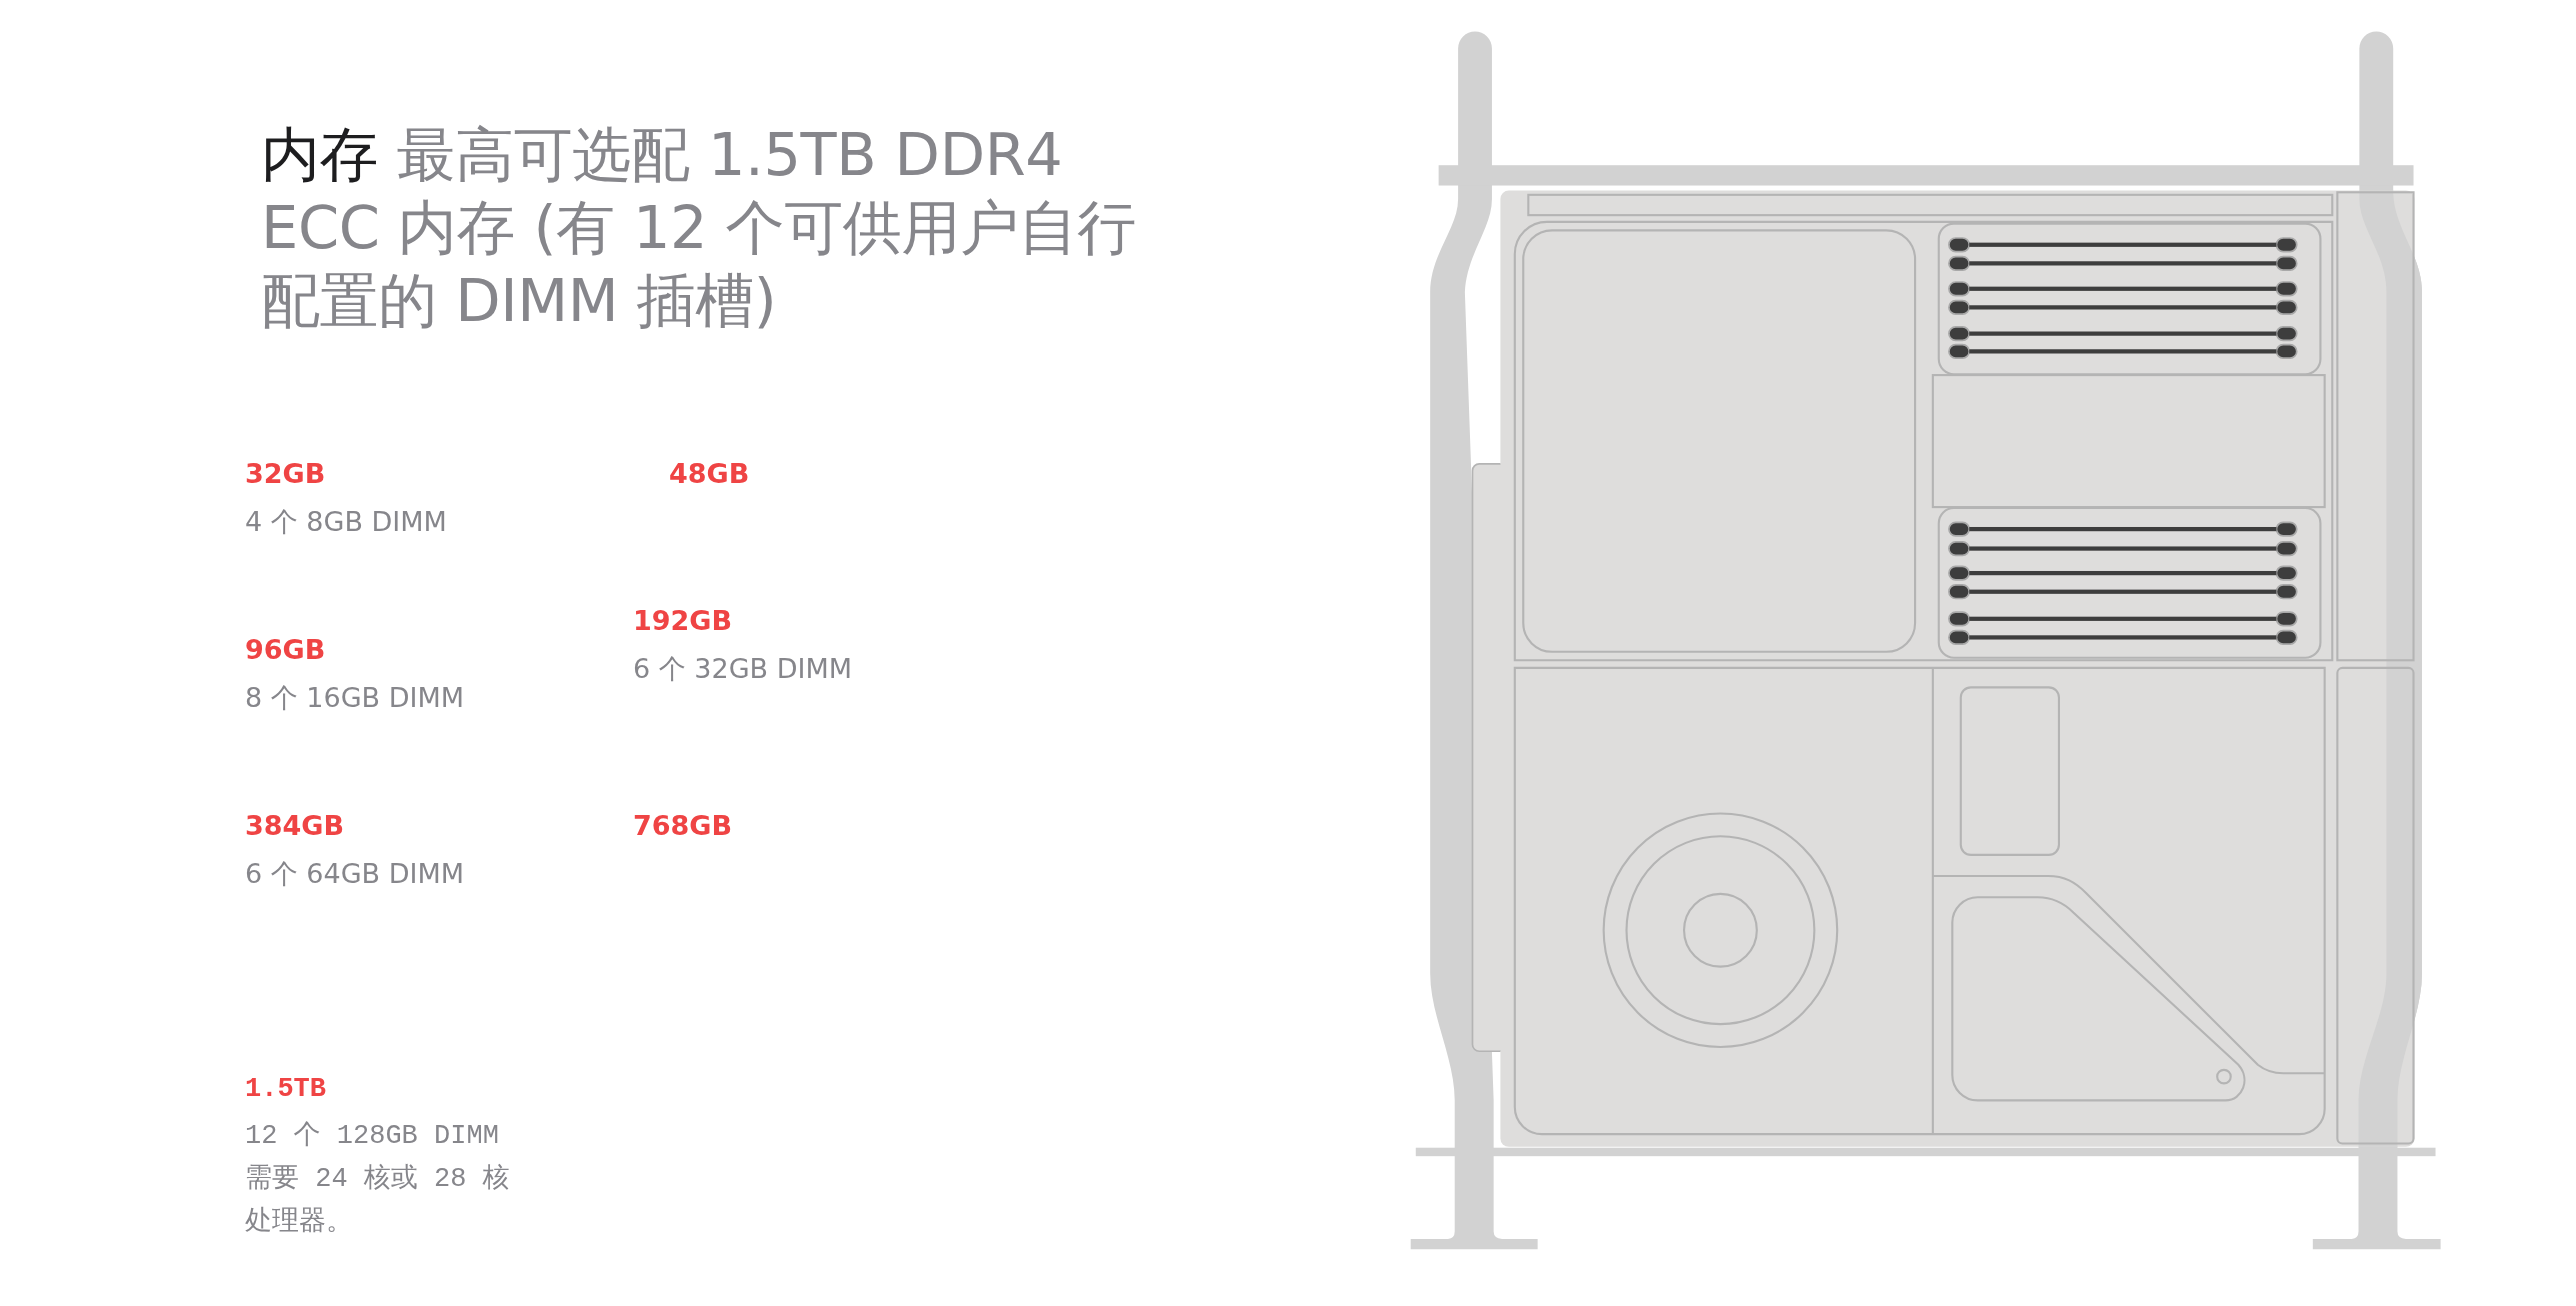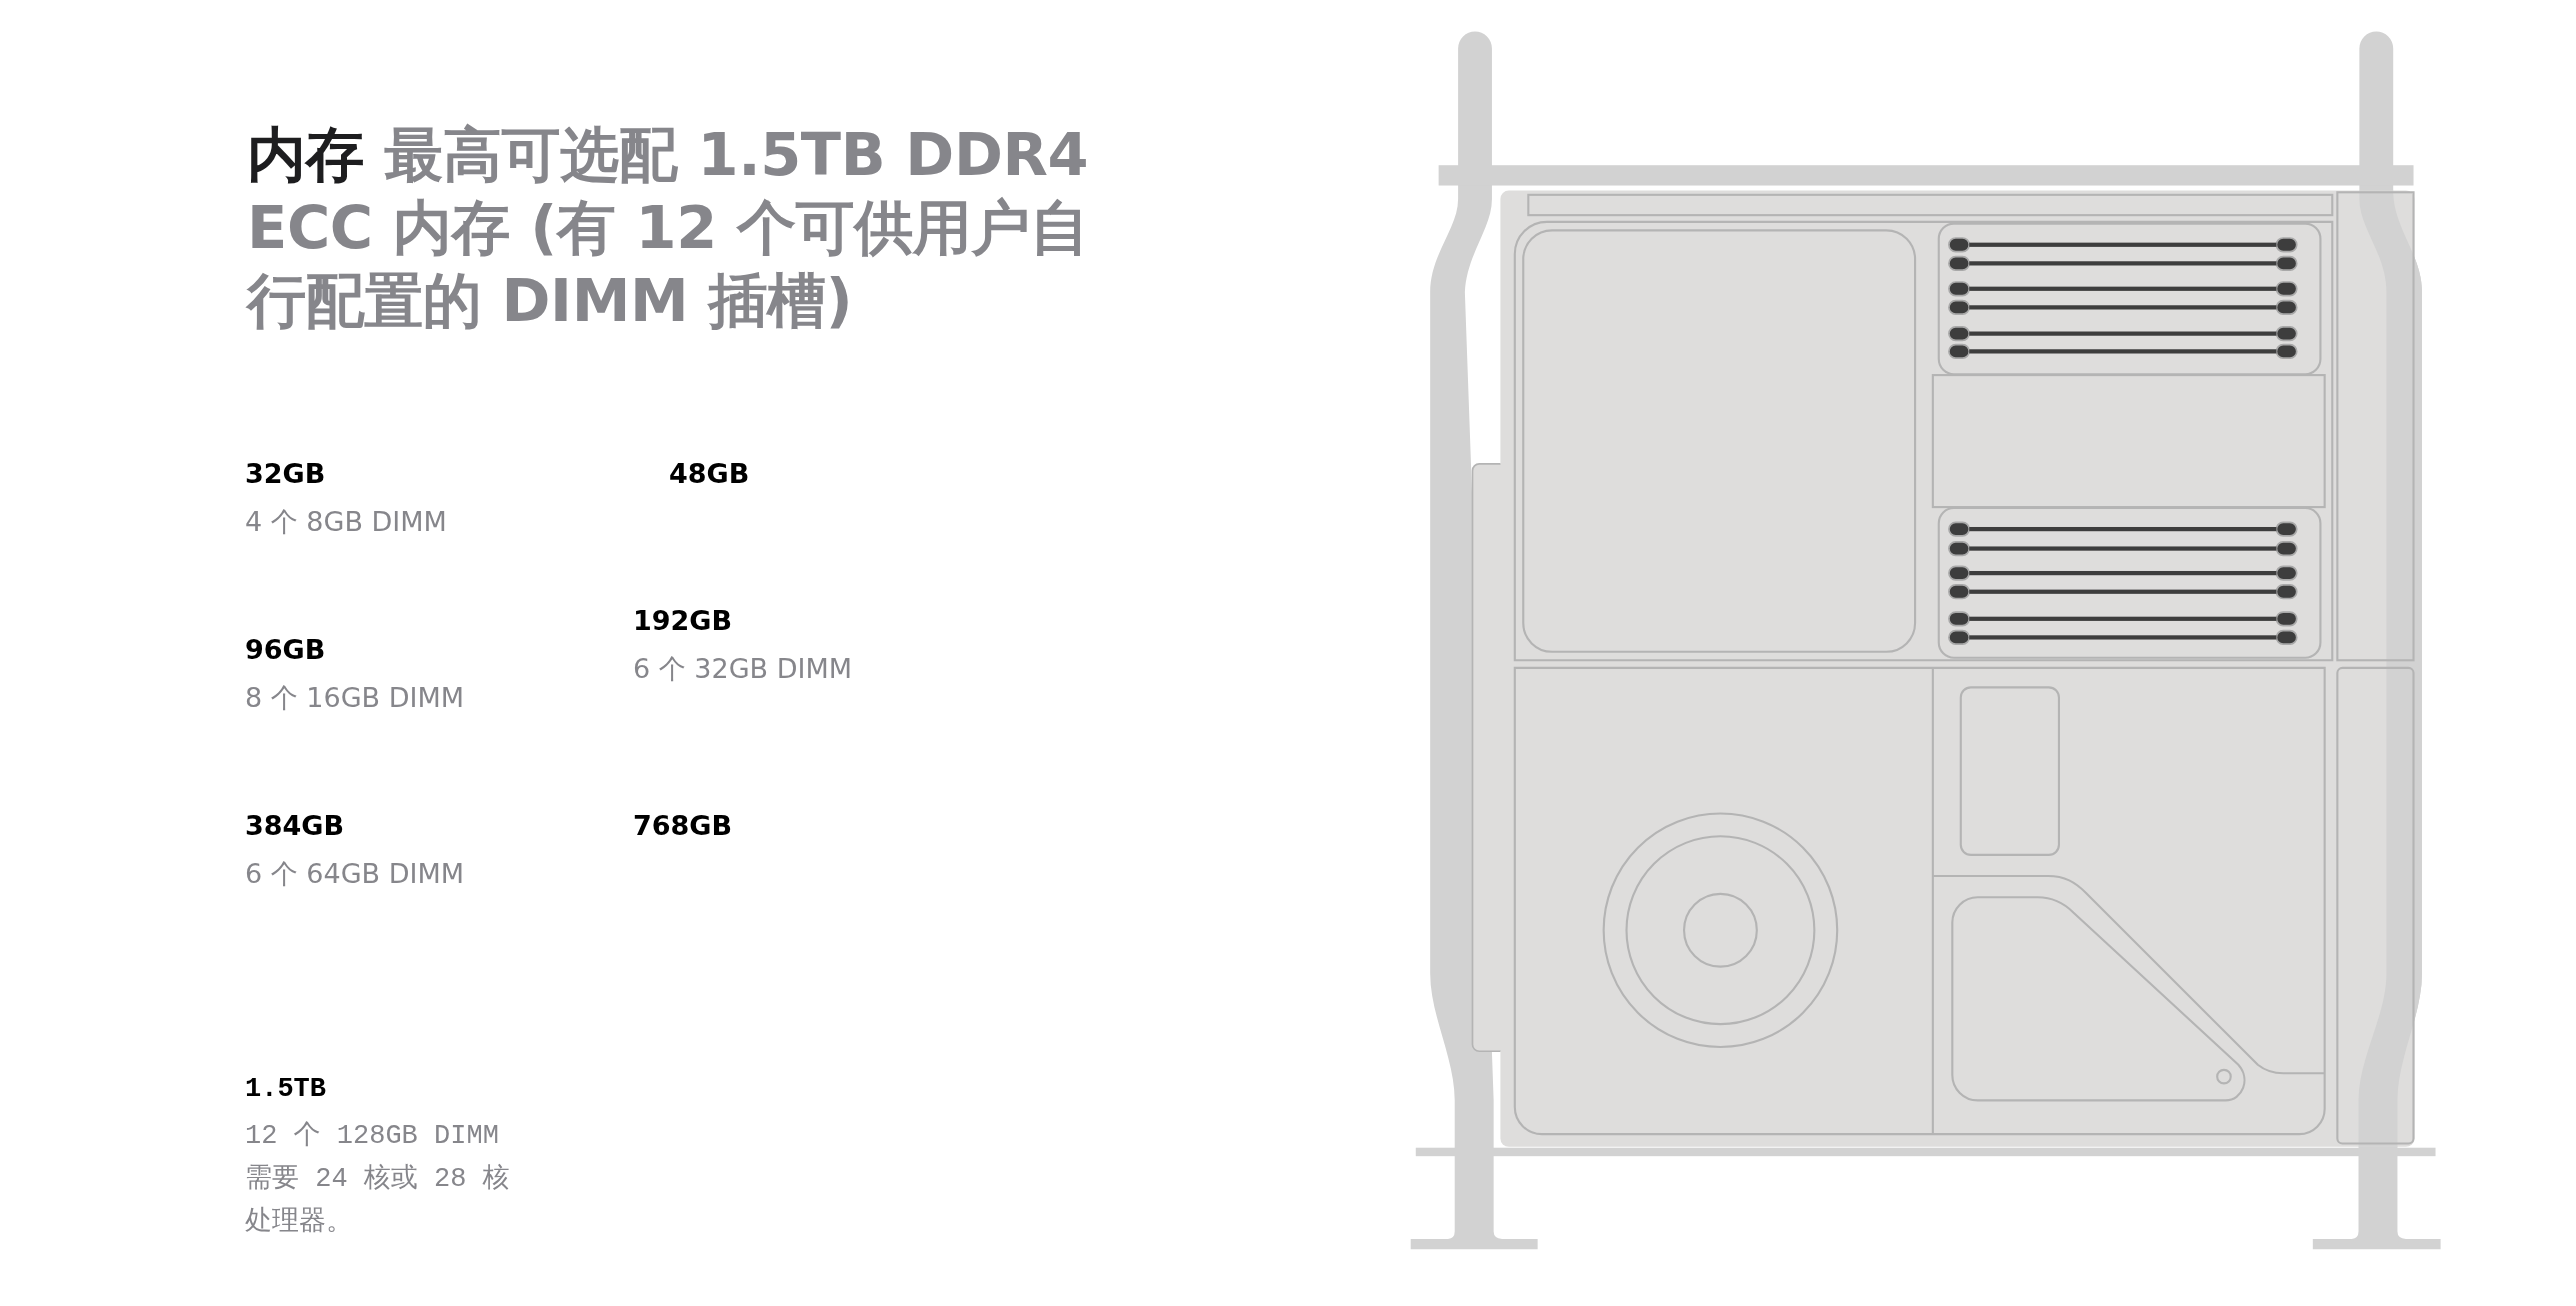--- a/index.html
+++ b/index.html
@@ -1,23 +1,23 @@
 <!DOCTYPE html>
 <html style="font-size:13.5px"><head>
 <meta charset="utf-8">
 <style>
   html, body { margin:0; padding:0; background:#ffffff; }
   body { width:2576px; height:1307px; position:relative; overflow:hidden;
          font-family:"DejaVu Sans","Liberation Sans",sans-serif; }
-  .headline { position:absolute; left:247px; top:118px; width:897px;
-              font-size:59px; line-height:73px; font-weight:bold; color:#86868b;
+  .headline { position:absolute; left:261px; top:118px; width:897px;
+              font-size:59px; line-height:73px; font-weight:normal; color:#86868b;
               letter-spacing:-0.4px; margin:0; }
   .headline .lead { color:#1d1d1f; }
   .spec { position:absolute; width:339px; }
-  .spec .cap { font-size:27px; line-height:34px; font-weight:bold; color:#000000; margin:0; }
+  .spec .cap { font-size:27px; line-height:34px; font-weight:bold; color:#ef4444; margin:0; }
   .spec .desc { font-size:27px; line-height:43px; color:#86868b; margin:9px 0 0 0; }
   .illus { position:absolute; left:0; top:0; }
 </style>
 </head>
 <body>
 
 <h1 class="headline"><span class="lead">内存</span> <span>最高可选配 1.5TB DDR4 ECC 内存 (有 12 个可供用户自行配置的 DIMM 插槽)</span></h1>
 
 <div class="spec" style="left:245px;top:457px;">
   <p class="cap">32GB</p>

